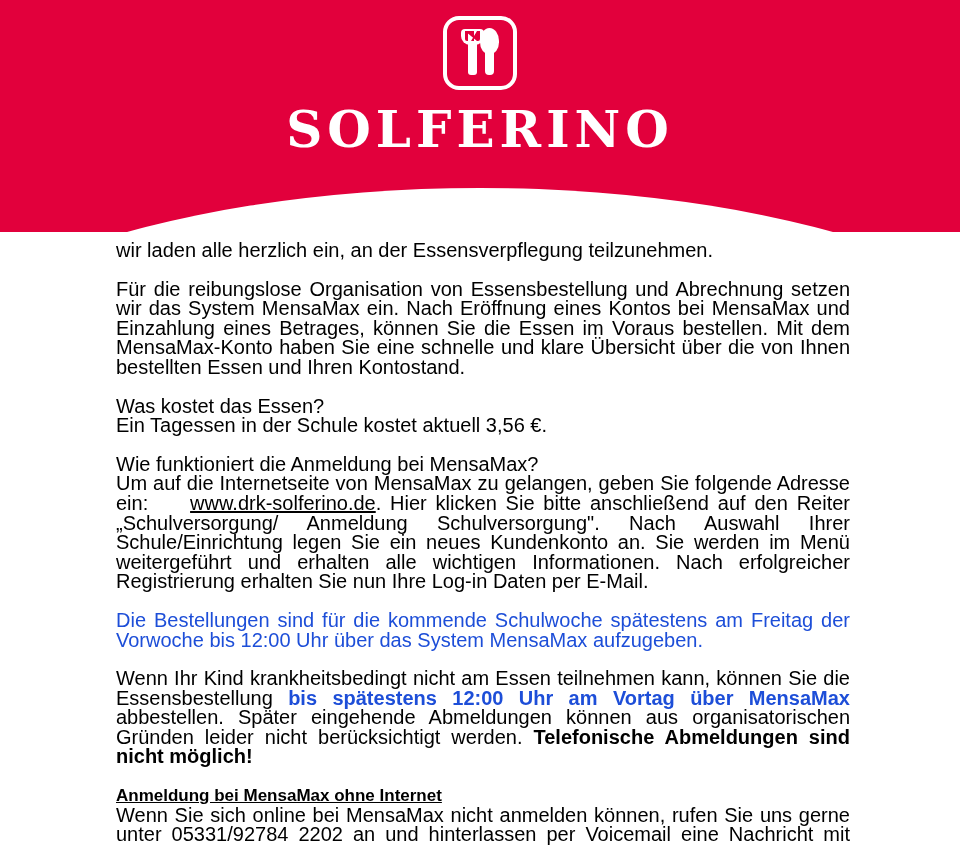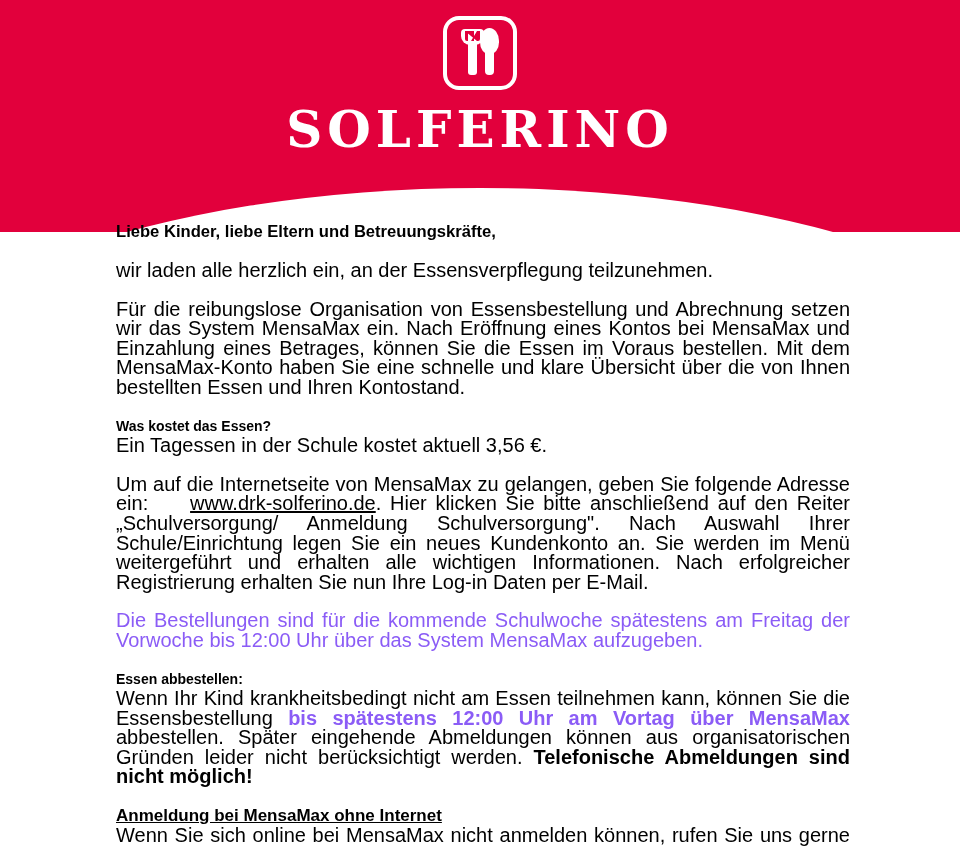--- a/index.html
+++ b/index.html
@@ -126,29 +126,29 @@
   }
   .para {
     font-size: 20px;
     line-height: 19.6px;
     text-align: justify;
     margin: 0 0 0 0;
   }
   .gap-lg { height: 19px; }
 
   .bold { font-weight: bold; }
-  .red { color: #8b5cf6; }
+  .red { color: #1d4ed8; }
   .lead {
     font-size: 16.6px;
     font-weight: bold;
     line-height: 20px;
   }
   .heading {
-    font-size: 14px;
-    font-weight: bold;
+    font-size: 20px;
+    font-weight: normal;
     line-height: 19.6px;
   }
   .heading-underline {
     font-size: 17px;
     font-weight: bold;
     text-decoration: underline;
     line-height: 19.6px;
   }
   .link {
     text-decoration: underline;
@@ -166,40 +166,39 @@
         <span class="fork"></span>
         <span class="spoon"></span>
       </div>
       <div class="logo-text">SOLFERINO</div>
     </div>
     <div class="banner-curve"></div>
   </div>
 
   <div class="content">
 
-    <div class="lead">Liebe Kinder, liebe Eltern und Betreuungskräfte,</div>
     <div class="gap-lg"></div>
 
     <div class="para">wir laden alle herzlich ein, an der Essensverpflegung teilzunehmen.</div>
     <div class="gap-lg"></div>
 
     <div class="para">Für die reibungslose Organisation von Essensbestellung und Abrechnung setzen wir das System MensaMax ein. Nach Eröffnung eines Kontos bei MensaMax und Einzahlung eines Betrages, können Sie die Essen im Voraus bestellen. Mit dem MensaMax-Konto haben Sie eine schnelle und klare Übersicht über die von Ihnen bestellten Essen und Ihren Kontostand.</div>
     <div class="gap-lg"></div>
 
     <div class="heading">Was kostet das Essen?</div>
     <div class="para">Ein Tagessen in der Schule kostet aktuell 3,56 €.</div>
     <div class="gap-lg"></div>
 
+    <div class="heading">Wie funktioniert die Anmeldung bei MensaMax?</div>
     <div class="para"><span>Um auf die Internetseite von MensaMax zu gelangen, geben Sie folgende Adresse ein: </span><span class="link">www.drk-solferino.de</span><span>. Hier klicken Sie bitte anschließend auf den Reiter „Schulversorgung/ Anmeldung Schulversorgung". Nach Auswahl Ihrer Schule/Einrichtung legen Sie ein neues Kundenkonto an. Sie werden im Menü weitergeführt und erhalten alle wichtigen Informationen. Nach erfolgreicher Registrierung erhalten Sie nun Ihre Log-in Daten per E-Mail.</span></div>
     <div class="gap-lg"></div>
 
     <div class="para red">Die Bestellungen sind für die kommende Schulwoche spätestens am Freitag der Vorwoche bis 12:00 Uhr über das System MensaMax aufzugeben.</div>
     <div class="gap-lg"></div>
 
-    <div class="heading">Essen abbestellen:</div>
     <div class="para"><span>Wenn Ihr Kind krankheitsbedingt nicht am Essen teilnehmen kann, können Sie die Essensbestellung </span><span class="red bold">bis spätestens 12:00 Uhr am Vortag über MensaMax</span><span> abbestellen. Später eingehende Abmeldungen können aus organisatorischen Gründen leider nicht berücksichtigt werden. </span><span class="bold">Telefonische Abmeldungen sind nicht möglich!</span></div>
     <div class="gap-lg"></div>
 
     <div class="heading-underline">Anmeldung bei MensaMax ohne Internet</div>
     <div class="para">Wenn Sie sich online bei MensaMax nicht anmelden können, rufen Sie uns gerne unter 05331/92784 2202 an und hinterlassen per Voicemail eine Nachricht mit Ihrem Namen und Ihrer Adresse. Wir senden Ihnen die Anmeldeunterlagen und alle Informationen zum Essen gern per Post zu.</div>
 
   </div>
 </div>
 
 </body></html>

